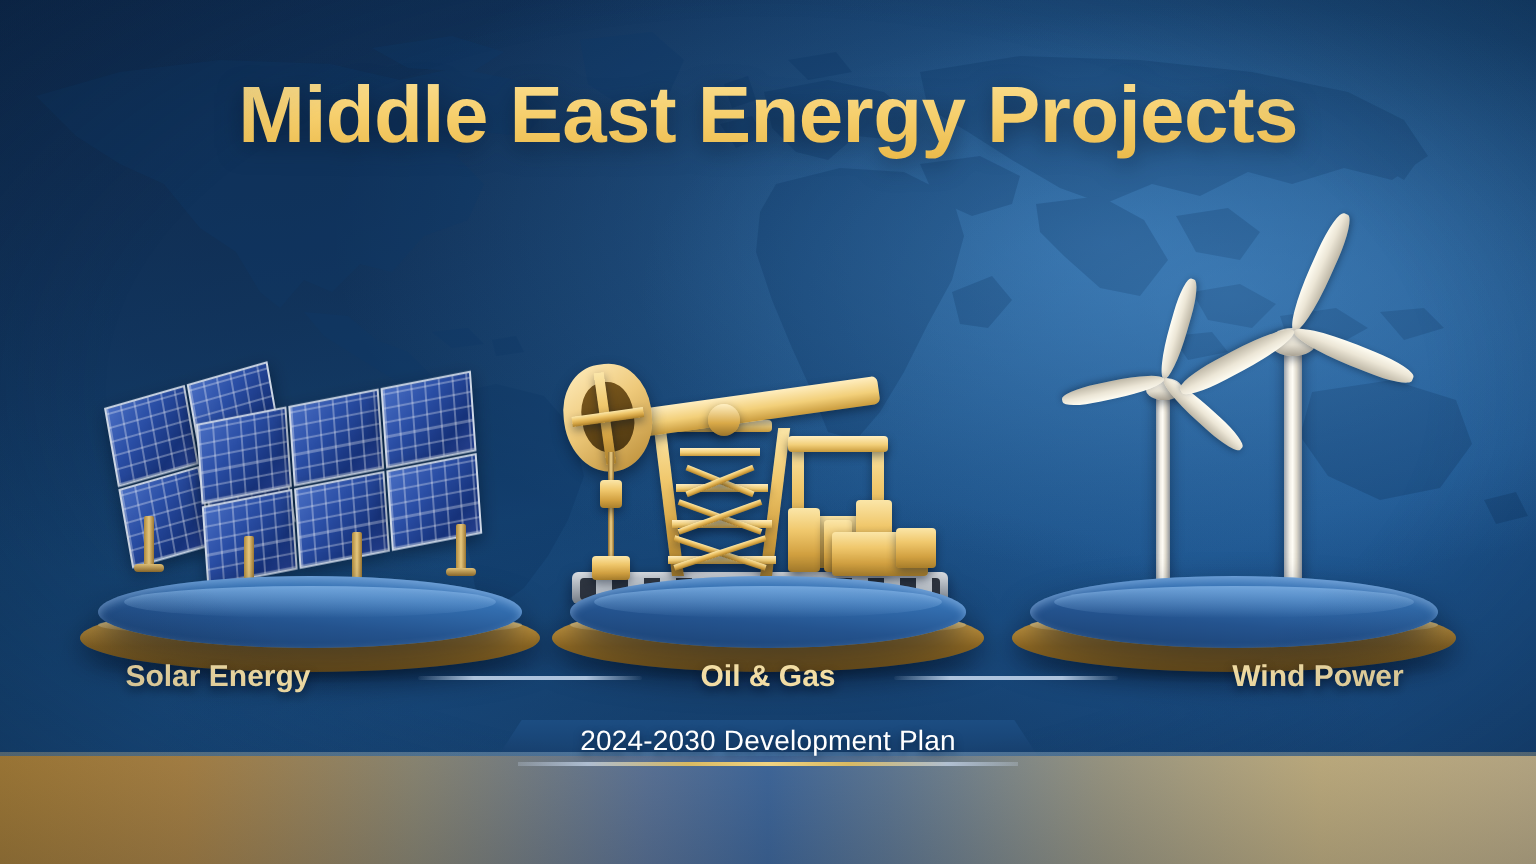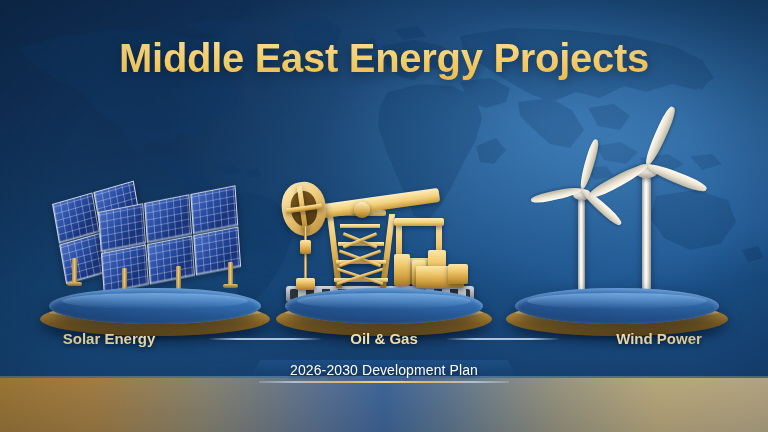--- a/index.html
+++ b/index.html
@@ -392,18 +392,18 @@
     <div class="lbldiv"></div>
     <div class="lbl oil">Oil &amp; Gas</div>
     <div class="lbldiv"></div>
     <div class="lbl wind">Wind Power</div>
   </div>
 
   <div id="subwrap">
     <div id="notch"></div>
     <div id="bandtop"></div>
     <div id="goldband"></div>
-    <div id="subtitle">2026-2030 Development Plan</div>
+    <div id="subtitle">2024-2030 Development Plan</div>
     <div id="subrule"></div>
   </div>
 
   <div id="vignette"></div>
 </div>
 
 </body></html>

